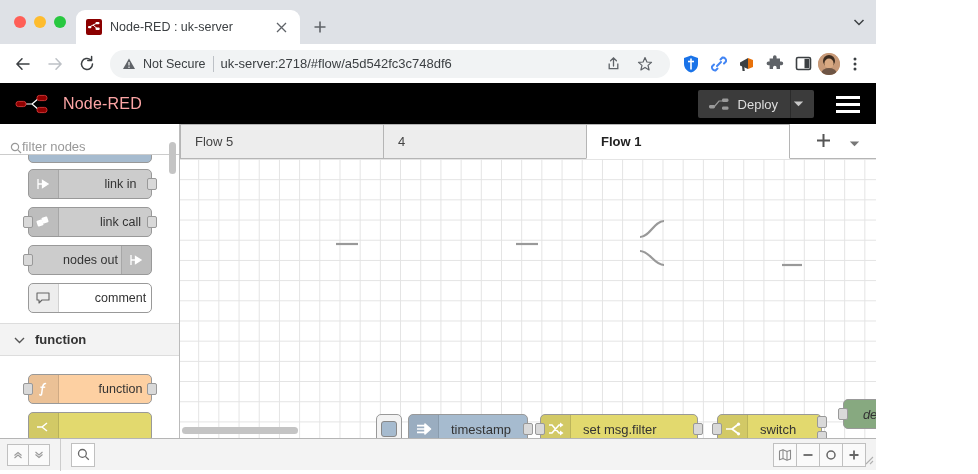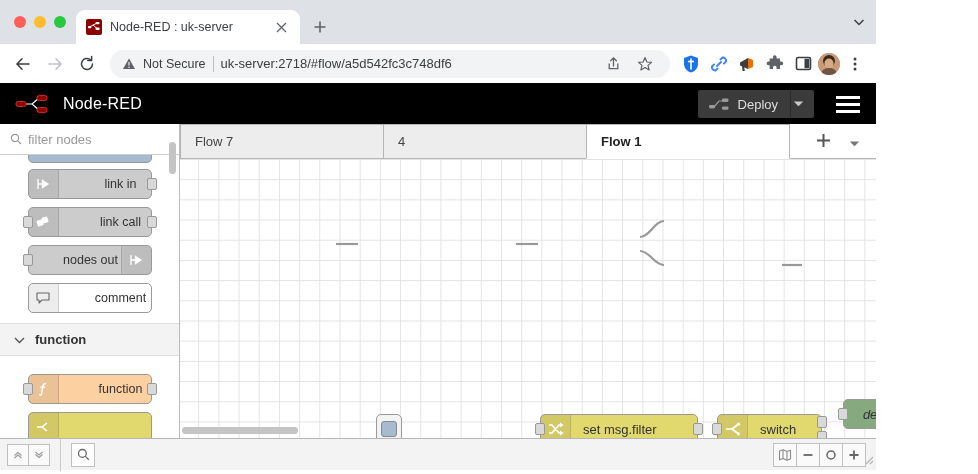--- a/index.html
+++ b/index.html
@@ -60,40 +60,40 @@
     width:22px; height:22px; border-radius:50%; flex:none;
     background:#c89a78; overflow:hidden; position:relative;
   }
 
   
   .nrheader {
     height:40px; background:#000; display:flex; align-items:center;
     padding:0 14px; position:relative;
   }
   .nrlogo { display:flex; align-items:center; gap:9px; }
-  .nrlogo-name { color:#ffffff; font-size:16px; letter-spacing:.2px; }
+  .nrlogo-name { color:#fca5a5; font-size:16px; letter-spacing:.2px; }
   .nrheader-right { margin-left:auto; display:flex; align-items:center; gap:20px; }
   .deploy {
     height:28px; background:#3b3b3b; color:#dcdcdc; display:flex; align-items:center;
     border-radius:2px; overflow:hidden;
   }
   .deploy-main { display:flex; align-items:center; gap:8px; padding:0 12px 0 10px; height:28px; }
   .deploy-label { font-size:13px; color:#dedede; }
   .deploy-caret { padding:0 10px 0 2px; height:28px; display:flex; align-items:center; border-left:1px solid #2b2b2b; }
   .hamburger { display:flex; flex-direction:column; gap:4px; padding:4px 2px; }
   .hamburger span { display:block; width:24px; height:3px; background:#fff; }
 
   
   .main { display:flex; height:314px; background:#fff; }
 
   
   .palette { width:180px; border-right:1px solid #bbb; display:flex; flex-direction:column; background:#fff; position:relative; }
   .filterbox {
-    height:31px; border-bottom:1px solid #ccc; display:flex; align-items:center;
-    gap:6px; padding:0 10px; flex:none;
+    height:31px; border-bottom:1px solid #ccc; display:flex; align-items:flex-end;
+    padding:0 10px; flex:none;
   }
   .filter-ph { font-size:13px; color:#999; }
   .palette-list { flex:1; overflow:hidden; position:relative; background:#fff; padding-top:0; }
   .pnode {
     position:relative; margin:8px auto 0 auto; width:124px; height:30px;
     border-radius:5px; border:1px solid #999; display:flex; align-items:center;
     background:#ccc;
   }
   .pnode .picon {
     width:30px; height:100%; border-right:1px solid rgba(0,0,0,.12);
@@ -438,21 +438,21 @@
         </div>
       </div>
 
       <div class="palette-scroll"></div>
     </div>
 
     <div class="canvas-wrap">
 
       <div class="tabbar">
         <div class="ftab">
-          <span>Flow 7</span>
+          <span>Flow 5</span>
         </div>
         <div class="ftab">
           <span>4</span>
         </div>
         <div class="ftab active">
           <span>Flow 1</span>
         </div>
         <div class="tabbar-actions">
           <span>
             <svg width="15" height="15" viewBox="0 0 15 15">
@@ -474,20 +474,29 @@
             <path d="M156 85 C165 85, 170 85, 178 85"></path>
             <path d="M336 85 C345 85, 350 85, 358 85"></path>
             <path d="M460 78 C470 78, 474 62, 484 62"></path>
             <path d="M460 92 C470 92, 474 106, 484 106"></path>
             <path d="M602 106 C610 106, 614 106, 622 106"></path>
           </g>
         </svg>
 
         <div class="btn-side" style="left:196px; top:255px;">
           <span class="swatch" style="background:#a6bbcf;"></span>
+        </div>
+        <div class="fnode" style="left:228px; top:255px; width:120px; background:#a6bbcf;">
+          <span class="nicon">
+            <svg width="18" height="16" viewBox="0 0 18 16">
+                <path d="M2 4.6 H10 M2 11.4 H10 M2 8 H12 M10 3 L15.5 8 L10 13 Z" stroke="#fff" stroke-width="1.6" fill="#fff" stroke-linejoin="round"></path>
+              </svg>
+          </span>
+          <span class="nlabel">timestamp</span>
+          <span class="fport" style="right:-6px; top:8px;"></span>
         </div>
 
         <div class="fnode" style="left:360px; top:255px; width:158px; background:#e2d96e;">
           <span class="nicon">
             <svg width="18" height="16" viewBox="0 0 18 16">
                 <path d="M2 4 H5 L12 12 H15 M2 12 H5 L12 4 H15" stroke="#fff" stroke-width="1.6" fill="none"></path>
                 <path d="M13 1.6 L16.5 4 L13 6.4 Z M13 9.6 L16.5 12 L13 14.4 Z" fill="#fff"></path>
               </svg>
           </span>
           <span class="nlabel">set msg.filter</span>

